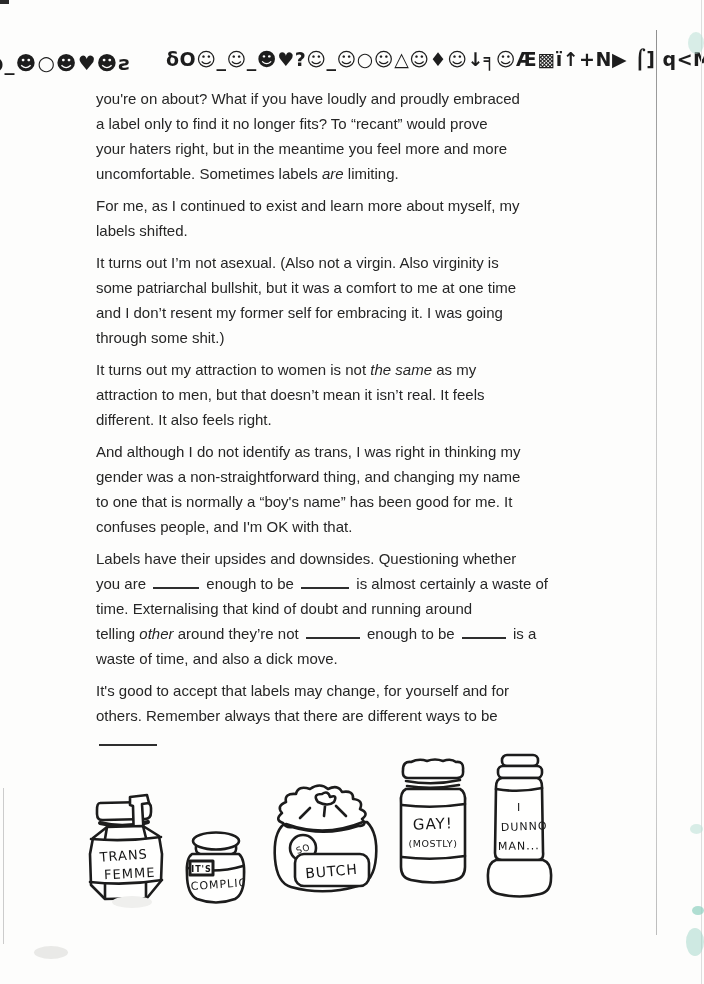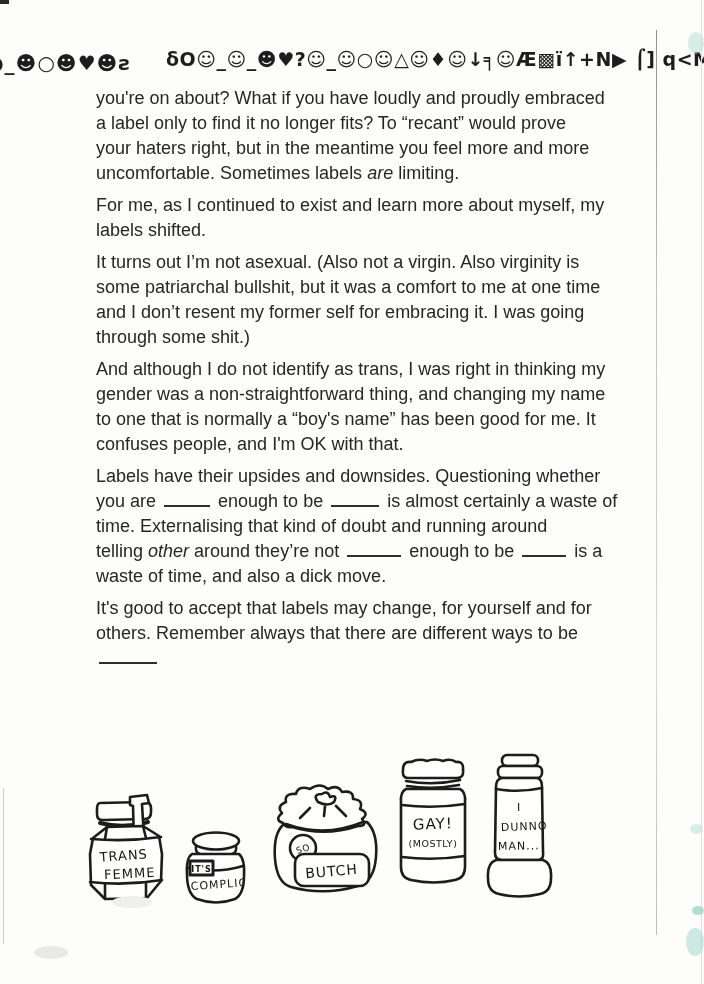--- a/index.html
+++ b/index.html
@@ -16,21 +16,21 @@
     position:absolute;
     font-family:"DejaVu Sans", sans-serif;
     font-size:20px;font-weight:bold;color:#1d1d1d;
     letter-spacing:1px;white-space:nowrap;
   }
   .dingbats.left{left:-7px;top:51px;}
   .dingbats.center{left:166px;top:48px;letter-spacing:0.5px;font-size:19px;}
   
   .bodytext{
     position:absolute;left:96px;top:86px;width:548px;
-    font-size:18px;line-height:25px;color:#262626;
+    font-size:15px;line-height:25px;color:#262626;
   }
   .bodytext p{margin:0 0 7px 0;white-space:pre-wrap;}
   .bodytext .it{font-style:italic;text-align:right;}
   .blank{
     display:inline-block;height:2px;background:#2e2e2e;
     vertical-align:baseline;margin:0 3px 0 3px;
   }
   
   .jar{position:absolute;}
   .jar svg{display:block;overflow:visible;}
@@ -69,20 +69,23 @@
       <p><span>you're on about? What if you have loudly and proudly embraced
 a label only to find it no longer fits? To “recant” would prove
 your haters right, but in the meantime you feel more and more
 uncomfortable. Sometimes labels </span><span class="it">are</span><span> limiting.</span></p>
       <p><span>For me, as I continued to exist and learn more about myself, my
 labels shifted.</span></p>
       <p><span>It turns out I’m not asexual. (Also not a virgin. Also virginity is
 some patriarchal bullshit, but it was a comfort to me at one time
 and I don’t resent my former self for embracing it. I was going
 through some shit.)</span></p>
+      <p><span>It turns out my attraction to women is not </span><span class="it">the same</span><span> as my
+attraction to men, but that doesn’t mean it isn’t real. It feels
+different. It also feels right.</span></p>
       <p><span>And although I do not identify as trans, I was right in thinking my
 gender was a non-straightforward thing, and changing my name
 to one that is normally a “boy's name” has been good for me. It
 confuses people, and I'm OK with that.</span></p>
       <p><span>Labels have their upsides and downsides. Questioning whether
 you are </span><span class="blank" style="width: 46px;"></span><span> enough to be </span><span class="blank" style="width: 48px;"></span><span> is almost certainly a waste of
 time. Externalising that kind of doubt and running around
 telling </span><span class="it">other</span><span> around they’re not </span><span class="blank" style="width: 54px;"></span><span> enough to be </span><span class="blank" style="width: 44px;"></span><span> is a
 waste of time, and also a dick move.</span></p>
       <p><span>It's good to accept that labels may change, for yourself and for

